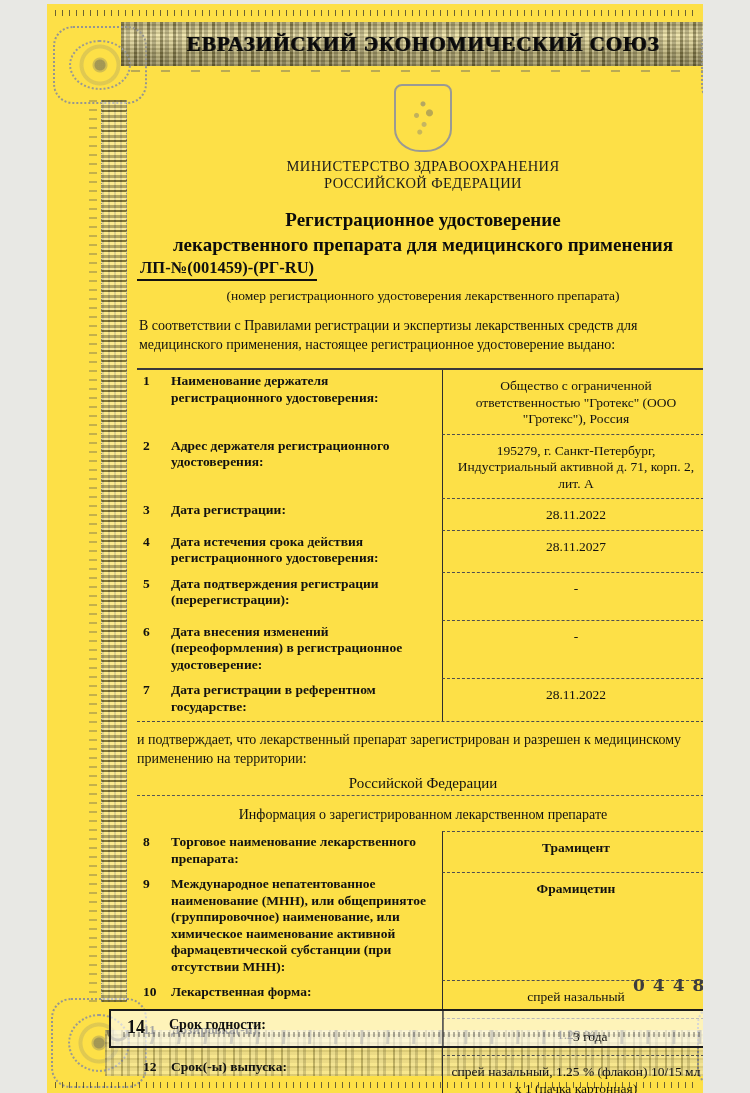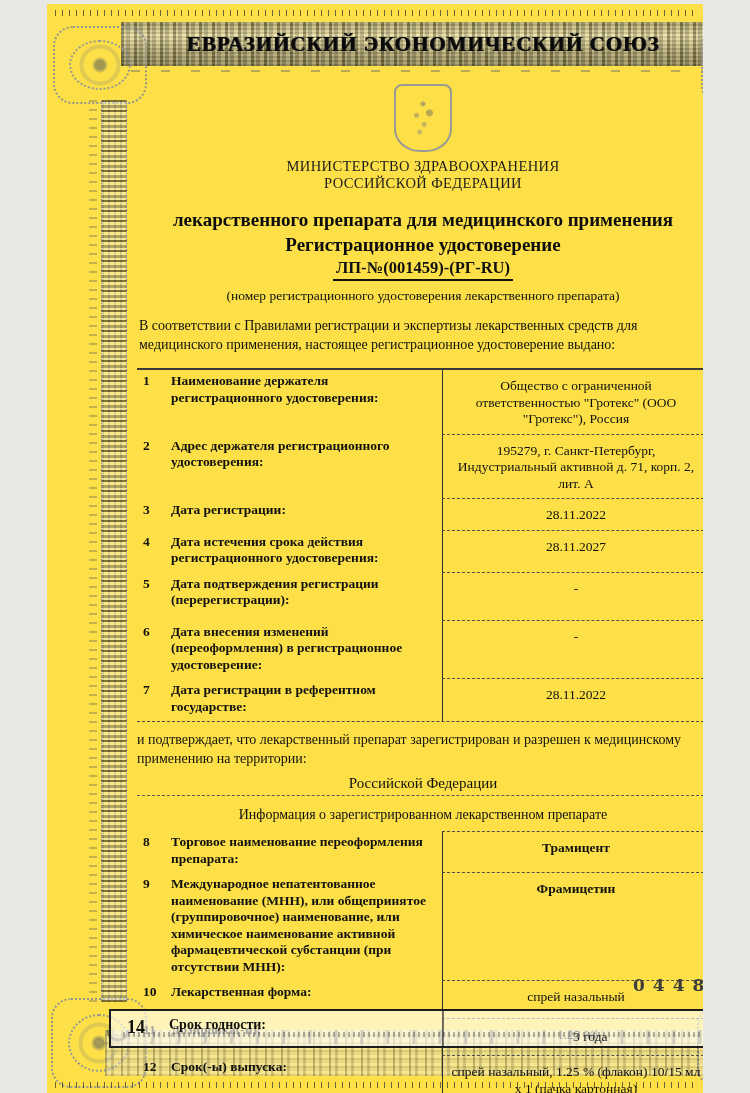--- a/index.html
+++ b/index.html
@@ -78,21 +78,21 @@
       radial-gradient(circle at 50% 28%, rgba(120,120,120,.55) 0 2px, transparent 3px),
       radial-gradient(circle at 38% 46%, rgba(120,120,120,.45) 0 2px, transparent 3px),
       radial-gradient(circle at 62% 42%, rgba(100,100,100,.45) 0 3px, transparent 4px),
       radial-gradient(circle at 52% 60%, rgba(130,130,130,.45) 0 2px, transparent 3px),
       radial-gradient(circle at 44% 72%, rgba(120,120,120,.40) 0 2px, transparent 3px);
   }
   
   .inner{position:absolute; left:90px; top:80px; width:572px;}
   .ministry{margin-top:6px; text-align:center; font-size:14.5px; line-height:17px; letter-spacing:.4px; color:#1c1c1c;}
   .doc-title{margin-top:15px; text-align:center; font-weight:bold; font-size:19px; line-height:25px; color:#0c0c0c;}
-  .reg-number{display:block; text-align:center; margin-top:1px;font-family:Liberation Serif, serif;}
+  .reg-number{display:block; margin-top:1px;font-family:Liberation Serif, serif;}
   .reg-number span{display:inline-block; font-weight:bold; font-size:16.5px; border-bottom:2.5px solid #111; padding:0 3px 1px;}
   .reg-caption{margin-top:7px; text-align:center; font-size:13.5px;}
   .intro{margin:12px auto 0; width:568px; font-size:14px; line-height:19px;}
   
   .cert-table{margin-top:14px; border-top:2px solid #3a3a3a; border-bottom:1.5px dashed #4a4a4a;}
   .cert-table.second{border-top:none; border-bottom:none; margin-top:8px;}
   .trow{display:grid; grid-template-columns:34px 271px 1fr;}
   .tnum{font-weight:bold; font-size:13.5px; padding:3px 0 0 6px;}
   .tlabel{font-weight:bold; font-size:13.5px; line-height:16.5px; padding:3px 10px 6px 0;}
   .tvalue{
@@ -145,22 +145,22 @@
   <div class="inner">
 
     <div class="emblem"></div>
 
     <div class="ministry">
       <div>МИНИСТЕРСТВО ЗДРАВООХРАНЕНИЯ</div>
       <div>РОССИЙСКОЙ ФЕДЕРАЦИИ</div>
     </div>
 
     <div class="doc-title">
+      <div>Регистрационное удостоверение</div>
       <div>лекарственного препарата для медицинского применения</div>
-      <div>Регистрационное удостоверение</div>
     </div>
 
     <div class="reg-number">
       <span>ЛП-№(001459)-(РГ-RU)</span>
     </div>
     <div class="reg-caption">(номер регистрационного удостоверения лекарственного препарата)</div>
 
     <div class="intro">В соответствии с Правилами регистрации и экспертизы лекарственных средств для медицинского применения, настоящее регистрационное удостоверение выдано:</div>
 
     <div class="cert-table">
@@ -202,21 +202,21 @@
     </div>
 
     <div class="confirmation">и подтверждает, что лекарственный препарат зарегистрирован и разрешен к медицинскому применению на территории:</div>
     <div class="territory">Российской Федерации</div>
     <div class="mid-rule"></div>
     <div class="info-heading">Информация о зарегистрированном лекарственном препарате</div>
 
     <div class="cert-table second">
       <div class="trow sep">
         <div class="tnum">8</div>
-        <div class="tlabel">Торговое наименование переоформления препарата:</div>
+        <div class="tlabel">Торговое наименование лекарственного препарата:</div>
         <div class="tvalue bold" style="border-top:1.5px dashed #4f4f4f;">Трамицент</div>
       </div>
       <div class="trow sep">
         <div class="tnum">9</div>
         <div class="tlabel">Международное непатентованное наименование (МНН), или общепринятое (группировочное) наименование, или химическое наименование активной фармацевтической субстанции (при отсутствии МНН):</div>
         <div class="tvalue bold">Фрамицетин</div>
       </div>
       <div class="trow sep pad">
         <div class="tnum">10</div>
         <div class="tlabel">Лекарственная форма:</div>

